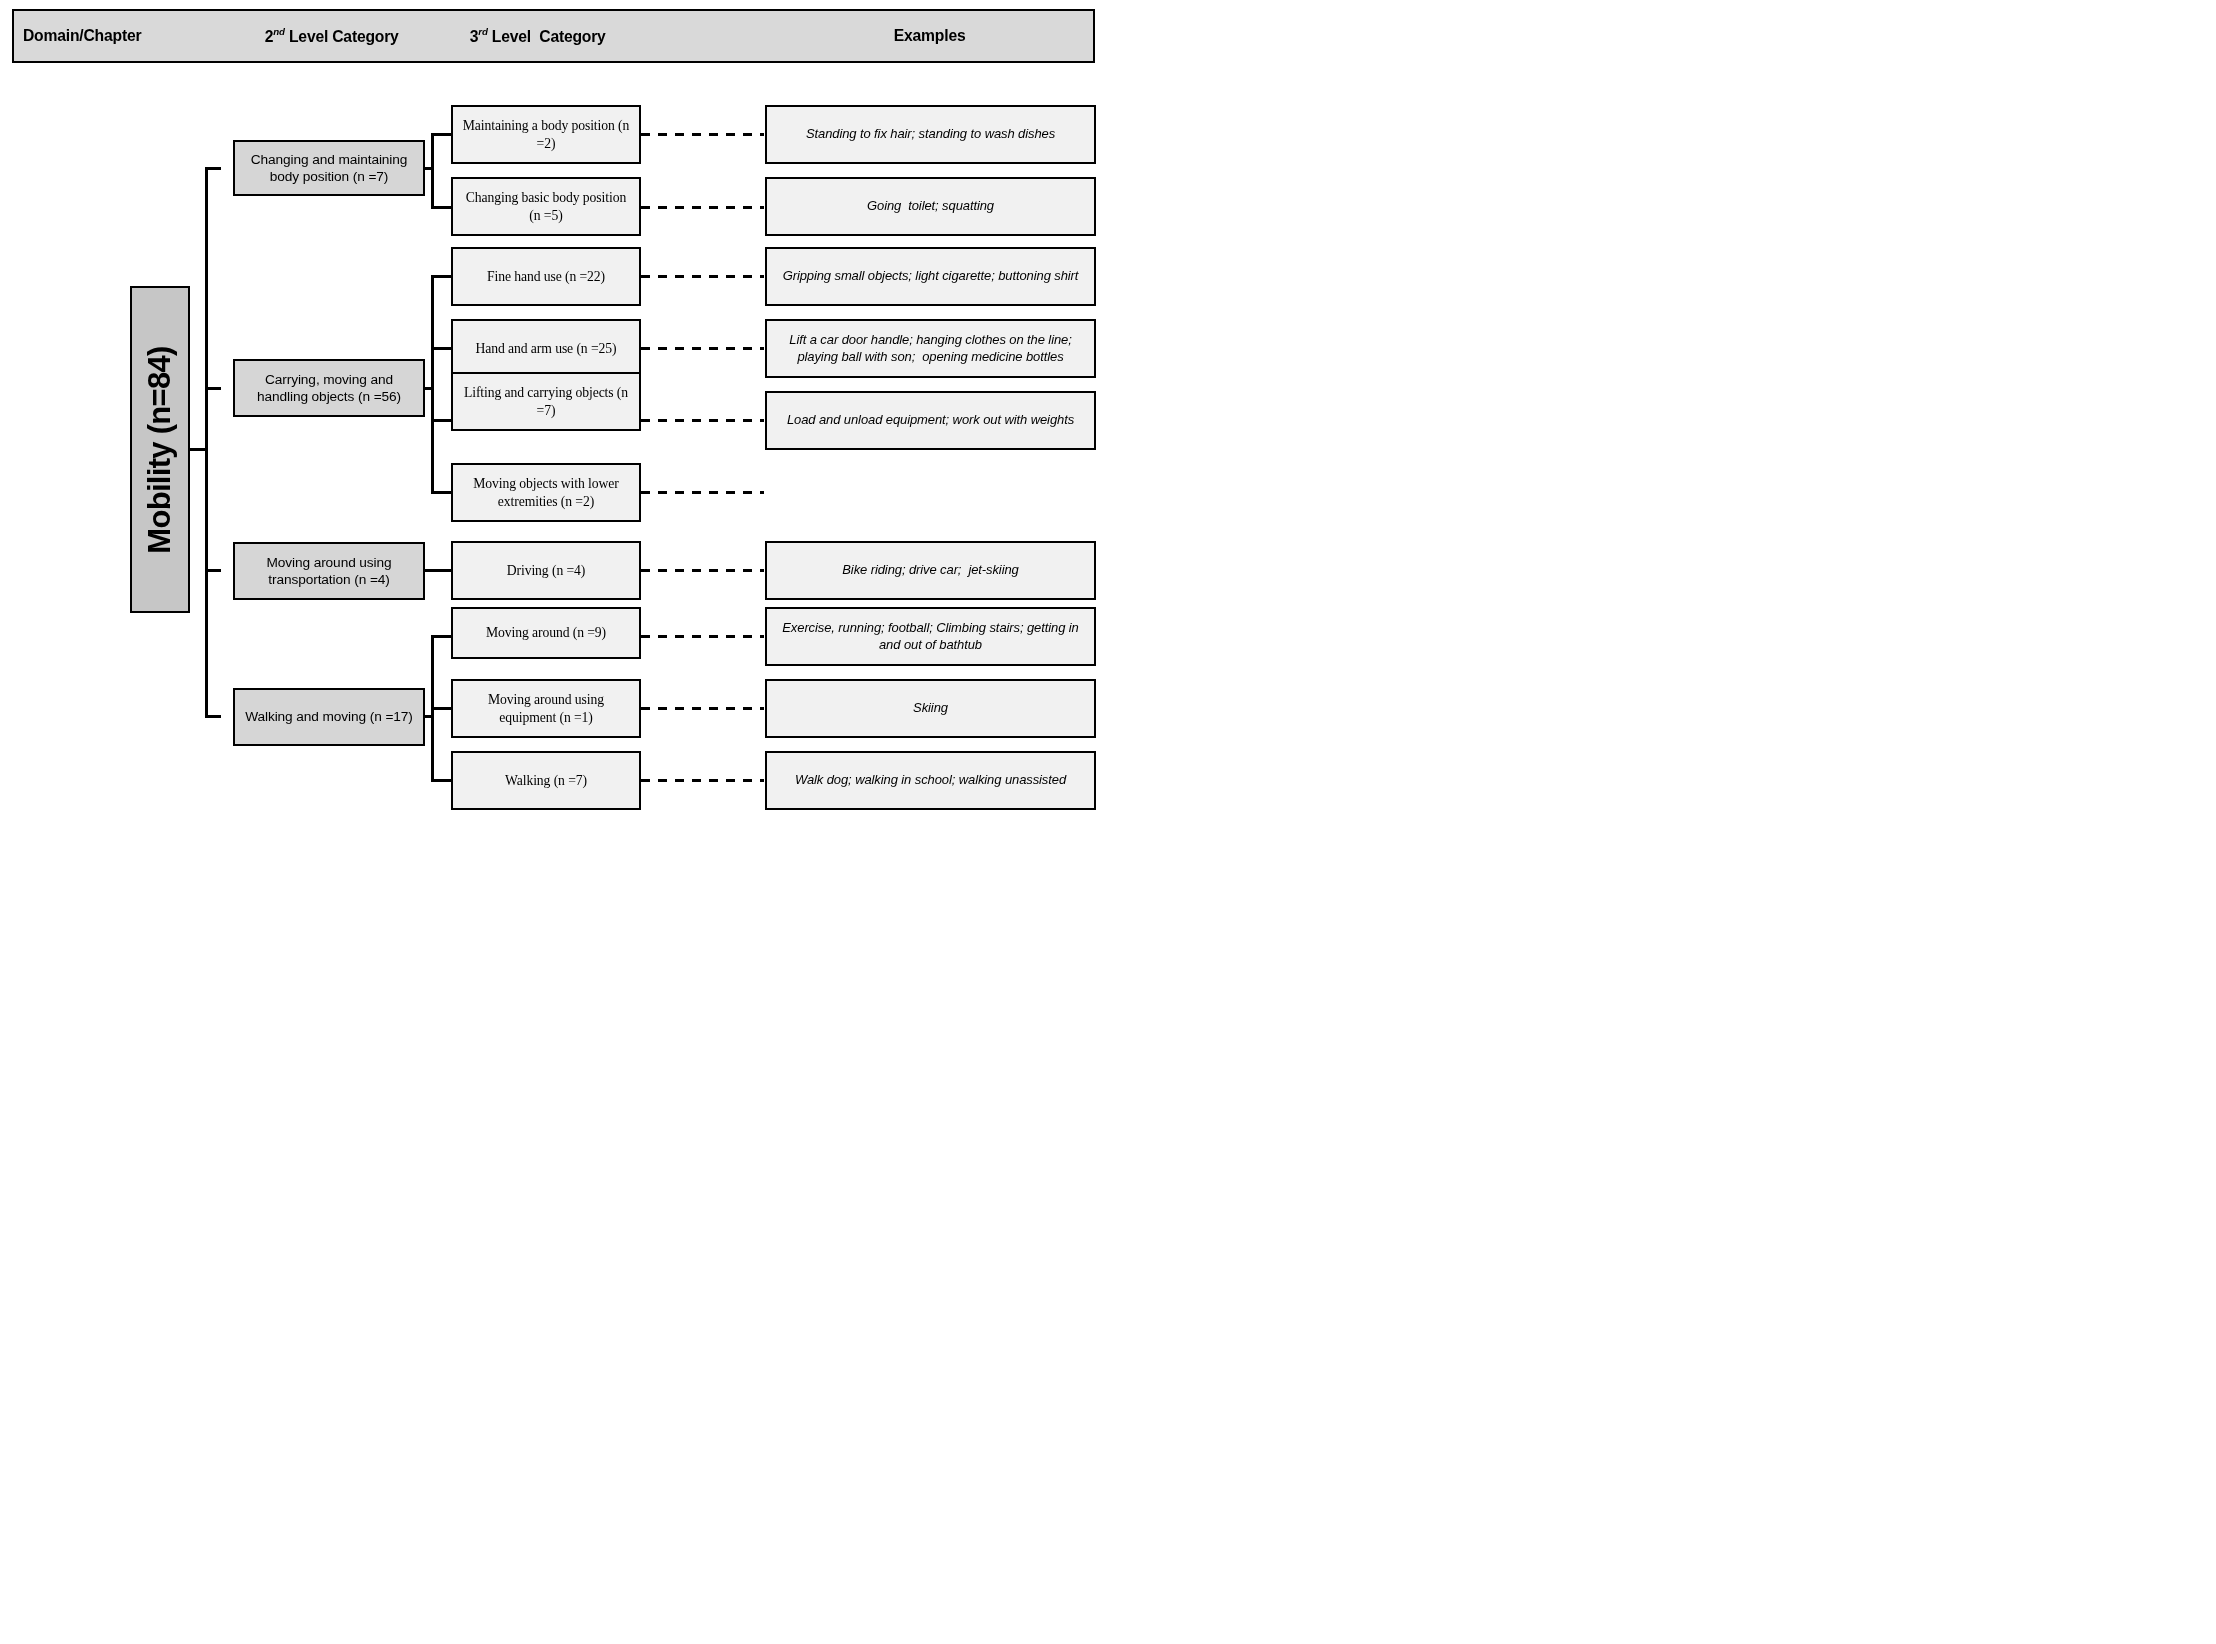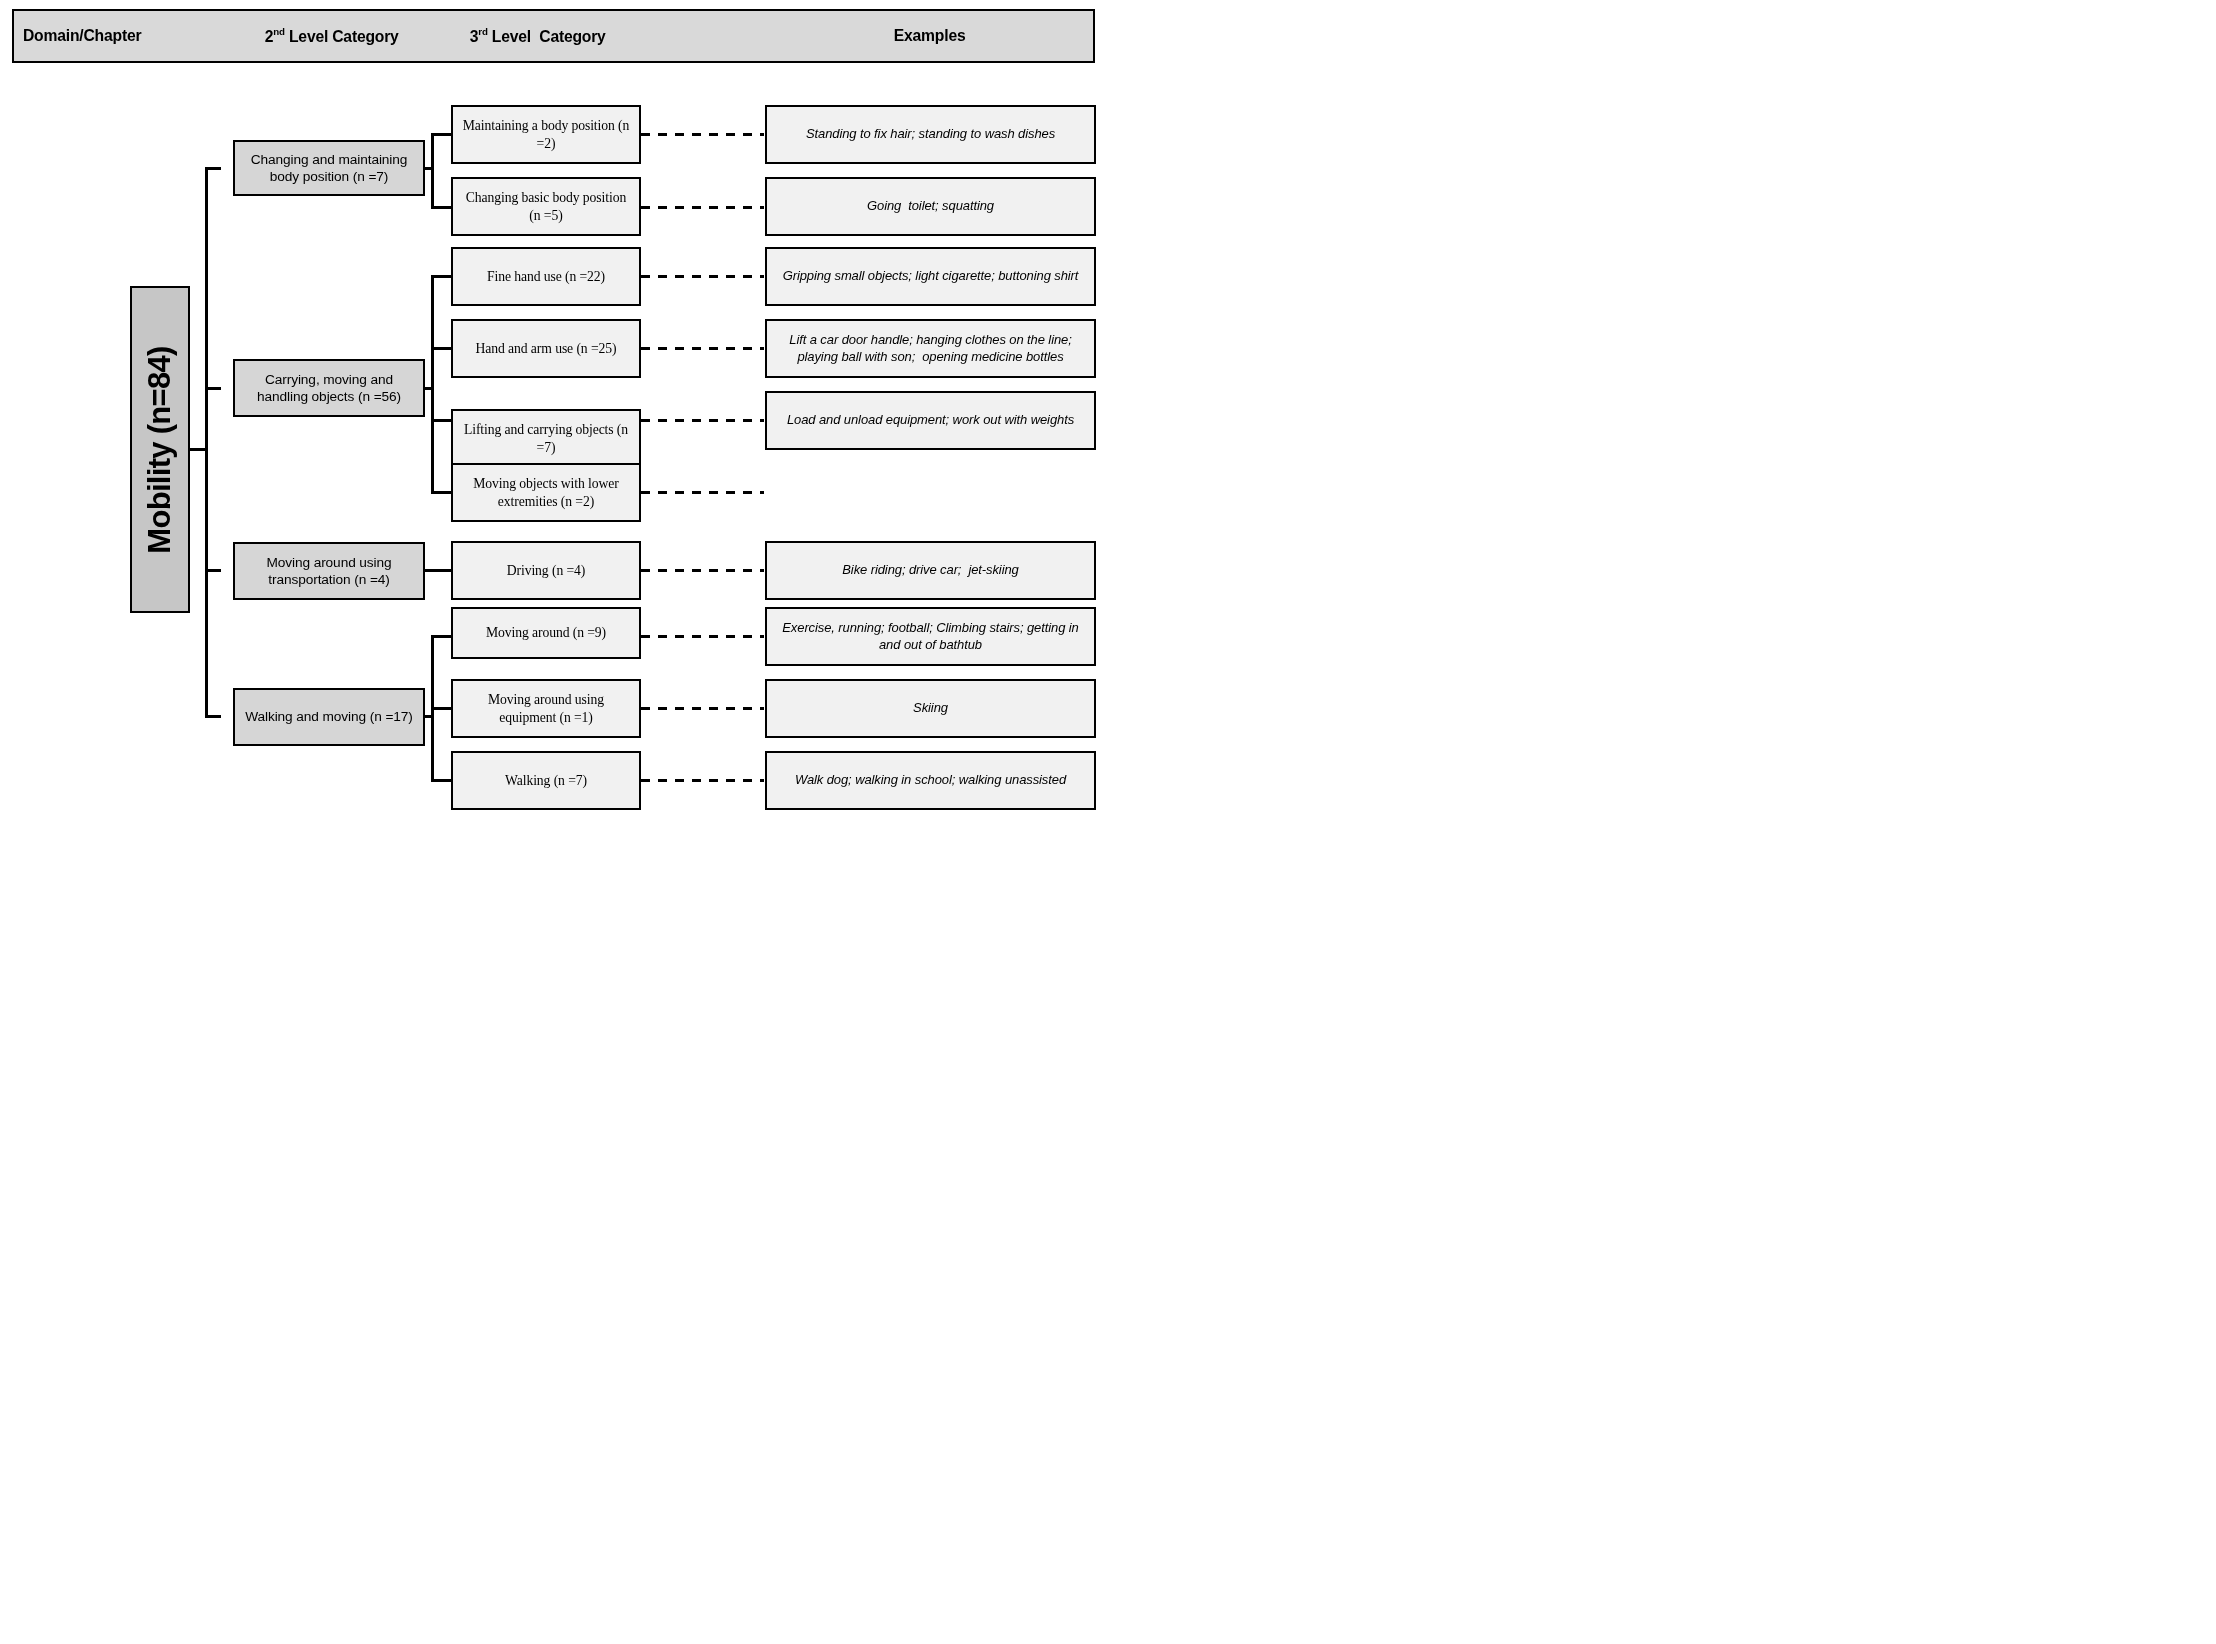--- a/index.html
+++ b/index.html
@@ -12,21 +12,21 @@
 
   
   .header {
     position:absolute; left:11.8px; top:8.5px; width:1083px; height:54px;
     background:#d9d9d9; border:2.6px solid #000;
   }
   .hlabel {
     position:absolute; top:50%; transform:translateY(-50%);
     font-size:15.7px; font-weight:bold; letter-spacing:-0.2px; white-space:pre;
   }
-  .hlabel sup { font-size:0.62em; }
+  .hlabel sup { font-size:0.62em;font-style:italic; }
 
   
   .mobility {
     position:absolute; left:130px; top:286px; width:60px; height:327px;
     background:#c6c6c6; border:2px solid #000;
     display:flex; align-items:center; justify-content:center;
   }
   .mlabel {
     transform:rotate(-90deg); white-space:nowrap;
     font-size:31px; font-weight:600; letter-spacing:-0.7px;
@@ -122,21 +122,21 @@
     </div>
   <div class="box box3" style="top:177px;height:59px">
       <span>Changing basic body position (n =5)</span>
     </div>
   <div class="box box3" style="top:247px;height:59px">
       <span>Fine hand use (n =22)</span>
     </div>
   <div class="box box3" style="top:319px;height:59px">
       <span>Hand and arm use (n =25)</span>
     </div>
-  <div class="box box3" style="top:409px;height:59px">
+  <div class="box box3" style="top:372px;height:59px">
       <span>Lifting and carrying objects (n =7)</span>
     </div>
   <div class="box box3" style="top:463px;height:59px">
       <span>Moving objects with lower extremities (n =2)</span>
     </div>
   <div class="box box3" style="top:541px;height:59px">
       <span>Driving (n =4)</span>
     </div>
   <div class="box box3" style="top:607px;height:52px">
       <span>Moving around (n =9)</span>

